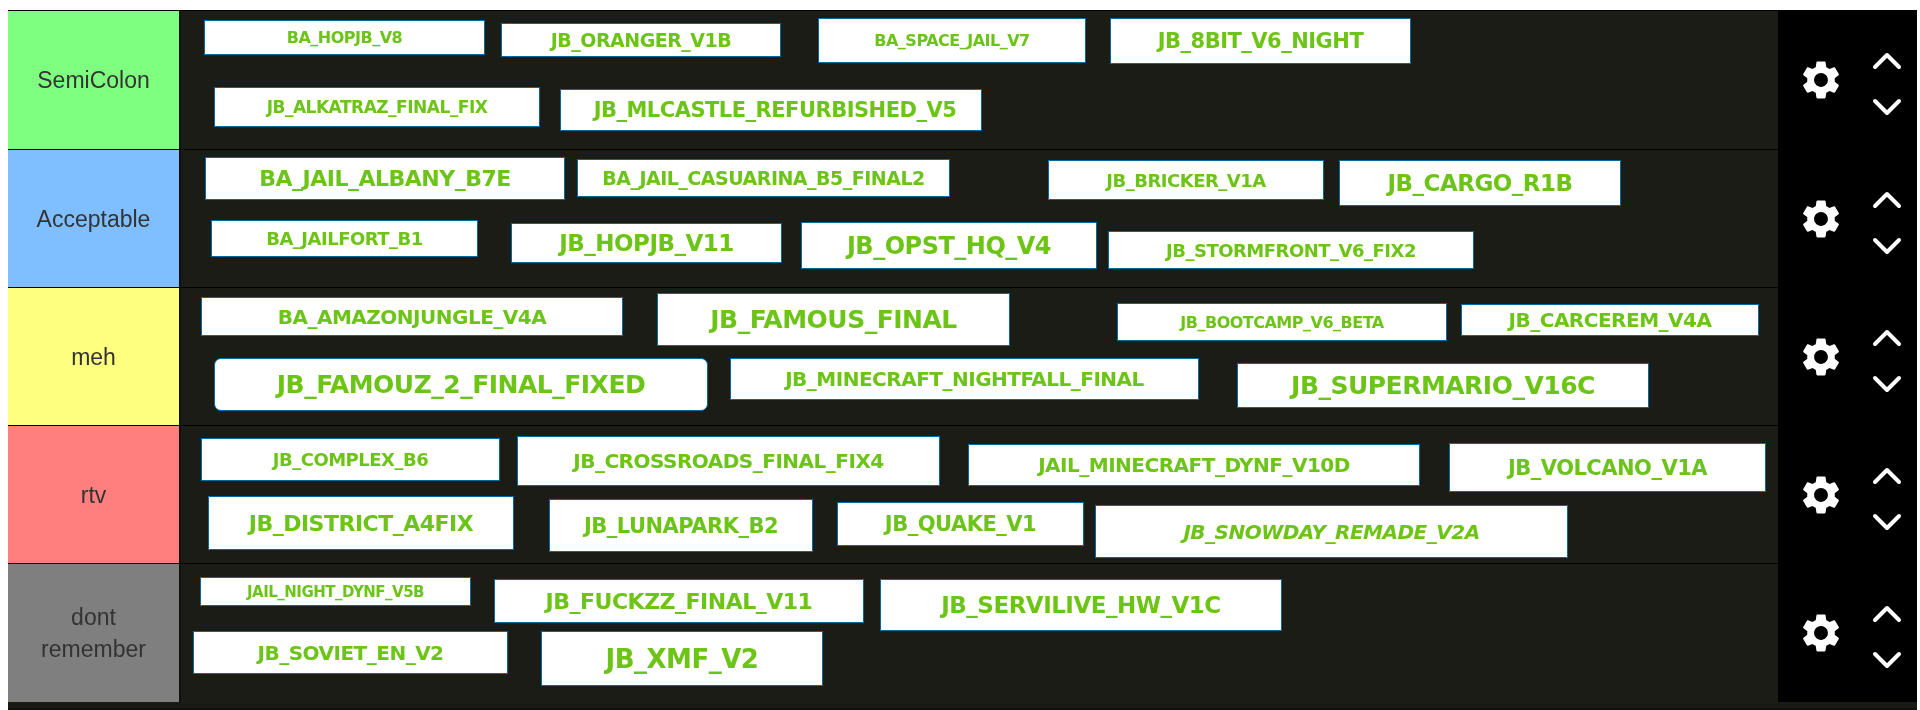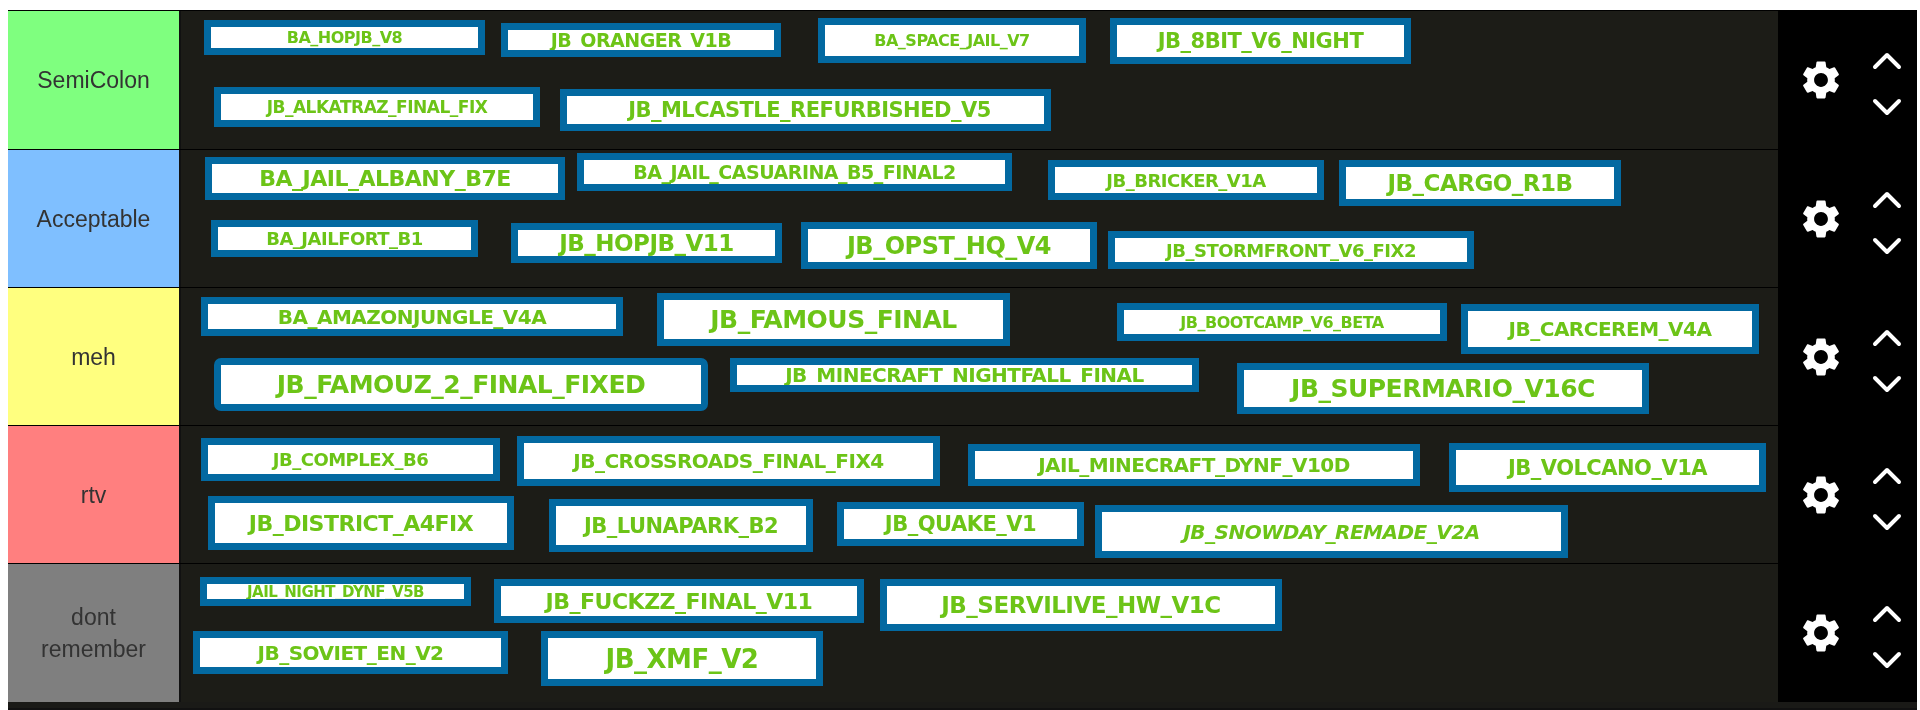--- a/index.html
+++ b/index.html
@@ -19,21 +19,21 @@
     position: absolute; left: 0; top: 0; width: 171px; height: 138px;
     border-right: 2px solid #111;
     display: flex; align-items: center; justify-content: center; text-align: center;
     font-size: 23px; color: #333333; line-height: 1.4;
   }
   .tiles {
     position: absolute; left: 173px; top: 0; width: 1597px; height: 138px;
     background: #1c1c17;
   }
   .tile {
-    position: absolute; background: #ffffff; border: 7px solid #0369a1; box-sizing: border-box;
+    position: absolute; background: #ffffff; border: 1px solid #0369a1; box-sizing: border-box;
     display: flex; align-items: center; justify-content: center; white-space: nowrap; overflow: hidden;
     color: #6cc417; font-family: "DejaVu Sans", sans-serif; font-weight: bold; letter-spacing: -0.5px;
     cursor: grab;
   }
   .controls {
     position: absolute; left: 1770px; top: 0; width: 139px; height: 138px; background: #000;
   }
   .gear {
     position: absolute; left: 20px; top: 46px; width: 46px; height: 46px; cursor: pointer;
   }
@@ -54,42 +54,42 @@
   <div class="row" style="top: 0px;">
     <div class="label" style="background: rgb(127, 255, 127);">
         <span>SemiColon</span>
       </div>
     <div class="tiles">
         <div class="tile" style="left: 23px; top: 9px; width: 281px; height: 35px; font-size: 16px;">BA_HOPJB_V8</div>
         <div class="tile" style="left: 320px; top: 12px; width: 280px; height: 34px; font-size: 19px;">JB_ORANGER_V1B</div>
         <div class="tile" style="left: 637px; top: 7px; width: 268px; height: 45px; font-size: 16px;">BA_SPACE_JAIL_V7</div>
         <div class="tile" style="left: 929px; top: 7px; width: 301px; height: 46px; font-size: 21px;">JB_8BIT_V6_NIGHT</div>
         <div class="tile" style="left: 33px; top: 76px; width: 326px; height: 40px; font-size: 17px;">JB_ALKATRAZ_FINAL_FIX</div>
-        <div class="tile" style="left: 379px; top: 78px; width: 491px; height: 42px; font-size: 21px; padding-left: 8px;">JB_MLCASTLE_REFURBISHED_V5</div>
+        <div class="tile" style="left: 379px; top: 78px; width: 422px; height: 42px; font-size: 21px; padding-left: 8px;">JB_MLCASTLE_REFURBISHED_V5</div>
       </div>
     <div class="controls">
       <svg class="gear" viewBox="0 0 24 24">
         <path fill="#ffffff" d="M19.14 12.94c.04-.3.06-.61.06-.94 0-.32-.02-.64-.07-.94l2.03-1.58a.49.49 0 0 0 .12-.61l-1.92-3.32a.488.488 0 0 0-.59-.22l-2.39.96c-.5-.38-1.03-.7-1.62-.94l-.36-2.54a.484.484 0 0 0-.48-.41h-3.84c-.24 0-.43.17-.47.41l-.36 2.54c-.59.24-1.13.57-1.62.94l-2.39-.96c-.22-.08-.47 0-.59.22L2.74 8.87c-.12.21-.08.47.12.61l2.03 1.58c-.05.3-.09.63-.09.94s.02.64.07.94l-2.03 1.58a.49.49 0 0 0-.12.61l1.92 3.32c.12.22.37.29.59.22l2.39-.96c.5.38 1.03.7 1.62.94l.36 2.54c.05.24.24.41.48.41h3.84c.24 0 .44-.17.47-.41l.36-2.54c.59-.24 1.13-.56 1.62-.94l2.39.96c.22.08.47 0 .59-.22l1.92-3.32c.12-.22.07-.47-.12-.61l-2.01-1.58zM12 15.6c-1.98 0-3.6-1.62-3.6-3.6s1.62-3.6 3.6-3.6 3.6 1.62 3.6 3.6-1.62 3.6-3.6 3.6z"></path>
       </svg>
       <svg class="arrow up" viewBox="0 0 34 24">
         <polyline points="5,19 17,7 29,19" fill="none" stroke="#ffffff" stroke-width="4" stroke-linecap="round" stroke-linejoin="round"></polyline>
       </svg>
       <svg class="arrow down" viewBox="0 0 34 24">
         <polyline points="5,5 17,17 29,5" fill="none" stroke="#ffffff" stroke-width="4" stroke-linecap="round" stroke-linejoin="round"></polyline>
       </svg>
     </div>
   </div>
 
   <div class="row" style="top: 139px;">
     <div class="label" style="background: rgb(127, 191, 255);">
         <span>Acceptable</span>
       </div>
     <div class="tiles">
         <div class="tile" style="left: 24px; top: 7px; width: 360px; height: 43px; font-size: 22px;">BA_JAIL_ALBANY_B7E</div>
-        <div class="tile" style="left: 396px; top: 3px; width: 435px; height: 38px; font-size: 19px;">BA_JAIL_CASUARINA_B5_FINAL2</div>
+        <div class="tile" style="left: 396px; top: 9px; width: 373px; height: 38px; font-size: 19px;">BA_JAIL_CASUARINA_B5_FINAL2</div>
         <div class="tile" style="left: 867px; top: 10px; width: 276px; height: 40px; font-size: 18px;">JB_BRICKER_V1A</div>
         <div class="tile" style="left: 1158px; top: 10px; width: 282px; height: 46px; font-size: 23px;">JB_CARGO_R1B</div>
         <div class="tile" style="left: 30px; top: 70px; width: 267px; height: 37px; font-size: 18px;">BA_JAILFORT_B1</div>
         <div class="tile" style="left: 330px; top: 73px; width: 271px; height: 40px; font-size: 23px;">JB_HOPJB_V11</div>
         <div class="tile" style="left: 620px; top: 72px; width: 296px; height: 47px; font-size: 24px;">JB_OPST_HQ_V4</div>
         <div class="tile" style="left: 927px; top: 81px; width: 366px; height: 38px; font-size: 18px;">JB_STORMFRONT_V6_FIX2</div>
       </div>
     <div class="controls">
       <svg class="gear" viewBox="0 0 24 24">
         <path fill="#ffffff" d="M19.14 12.94c.04-.3.06-.61.06-.94 0-.32-.02-.64-.07-.94l2.03-1.58a.49.49 0 0 0 .12-.61l-1.92-3.32a.488.488 0 0 0-.59-.22l-2.39.96c-.5-.38-1.03-.7-1.62-.94l-.36-2.54a.484.484 0 0 0-.48-.41h-3.84c-.24 0-.43.17-.47.41l-.36 2.54c-.59.24-1.13.57-1.62.94l-2.39-.96c-.22-.08-.47 0-.59.22L2.74 8.87c-.12.21-.08.47.12.61l2.03 1.58c-.05.3-.09.63-.09.94s.02.64.07.94l-2.03 1.58a.49.49 0 0 0-.12.61l1.92 3.32c.12.22.37.29.59.22l2.39-.96c.5.38 1.03.7 1.62.94l.36 2.54c.05.24.24.41.48.41h3.84c.24 0 .44-.17.47-.41l.36-2.54c.59-.24 1.13-.56 1.62-.94l2.39.96c.22.08.47 0 .59-.22l1.92-3.32c.12-.22.07-.47-.12-.61l-2.01-1.58zM12 15.6c-1.98 0-3.6-1.62-3.6-3.6s1.62-3.6 3.6-3.6 3.6 1.62 3.6 3.6-1.62 3.6-3.6 3.6z"></path>
@@ -104,24 +104,24 @@
   </div>
 
   <div class="row" style="top: 277px;">
     <div class="label" style="background: rgb(255, 255, 127);">
         <span>meh</span>
       </div>
     <div class="tiles">
         <div class="tile" style="left: 20px; top: 9px; width: 422px; height: 39px; font-size: 20px;">BA_AMAZONJUNGLE_V4A</div>
         <div class="tile" style="left: 476px; top: 5px; width: 353px; height: 53px; font-size: 25px;">JB_FAMOUS_FINAL</div>
         <div class="tile" style="left: 936px; top: 15px; width: 330px; height: 38px; font-size: 16px;">JB_BOOTCAMP_V6_BETA</div>
-        <div class="tile" style="left: 1280px; top: 16px; width: 298px; height: 50px; font-size: 20px;">JB_CARCEREM_V4A</div>
+        <div class="tile" style="left: 1280px; top: 16px; width: 298px; height: 32px; font-size: 20px;">JB_CARCEREM_V4A</div>
         <div class="tile" style="left: 33px; top: 70px; width: 494px; height: 53px; font-size: 25px; border-radius: 7px;">JB_FAMOUZ_2_FINAL_FIXED</div>
-        <div class="tile" style="left: 549px; top: 70px; width: 469px; height: 34px; font-size: 20px;">JB_MINECRAFT_NIGHTFALL_FINAL</div>
-        <div class="tile" style="left: 1056px; top: 75px; width: 412px; height: 51px; font-size: 25px;">JB_SUPERMARIO_V16C</div>
+        <div class="tile" style="left: 549px; top: 70px; width: 469px; height: 42px; font-size: 20px;">JB_MINECRAFT_NIGHTFALL_FINAL</div>
+        <div class="tile" style="left: 1056px; top: 75px; width: 412px; height: 45px; font-size: 25px;">JB_SUPERMARIO_V16C</div>
       </div>
     <div class="controls">
       <svg class="gear" viewBox="0 0 24 24">
         <path fill="#ffffff" d="M19.14 12.94c.04-.3.06-.61.06-.94 0-.32-.02-.64-.07-.94l2.03-1.58a.49.49 0 0 0 .12-.61l-1.92-3.32a.488.488 0 0 0-.59-.22l-2.39.96c-.5-.38-1.03-.7-1.62-.94l-.36-2.54a.484.484 0 0 0-.48-.41h-3.84c-.24 0-.43.17-.47.41l-.36 2.54c-.59.24-1.13.57-1.62.94l-2.39-.96c-.22-.08-.47 0-.59.22L2.74 8.87c-.12.21-.08.47.12.61l2.03 1.58c-.05.3-.09.63-.09.94s.02.64.07.94l-2.03 1.58a.49.49 0 0 0-.12.61l1.92 3.32c.12.22.37.29.59.22l2.39-.96c.5.38 1.03.7 1.62.94l.36 2.54c.05.24.24.41.48.41h3.84c.24 0 .44-.17.47-.41l.36-2.54c.59-.24 1.13-.56 1.62-.94l2.39.96c.22.08.47 0 .59-.22l1.92-3.32c.12-.22.07-.47-.12-.61l-2.01-1.58zM12 15.6c-1.98 0-3.6-1.62-3.6-3.6s1.62-3.6 3.6-3.6 3.6 1.62 3.6 3.6-1.62 3.6-3.6 3.6z"></path>
       </svg>
       <svg class="arrow up" viewBox="0 0 34 24">
         <polyline points="5,19 17,7 29,19" fill="none" stroke="#ffffff" stroke-width="4" stroke-linecap="round" stroke-linejoin="round"></polyline>
       </svg>
       <svg class="arrow down" viewBox="0 0 34 24">
         <polyline points="5,5 17,17 29,5" fill="none" stroke="#ffffff" stroke-width="4" stroke-linecap="round" stroke-linejoin="round"></polyline>

